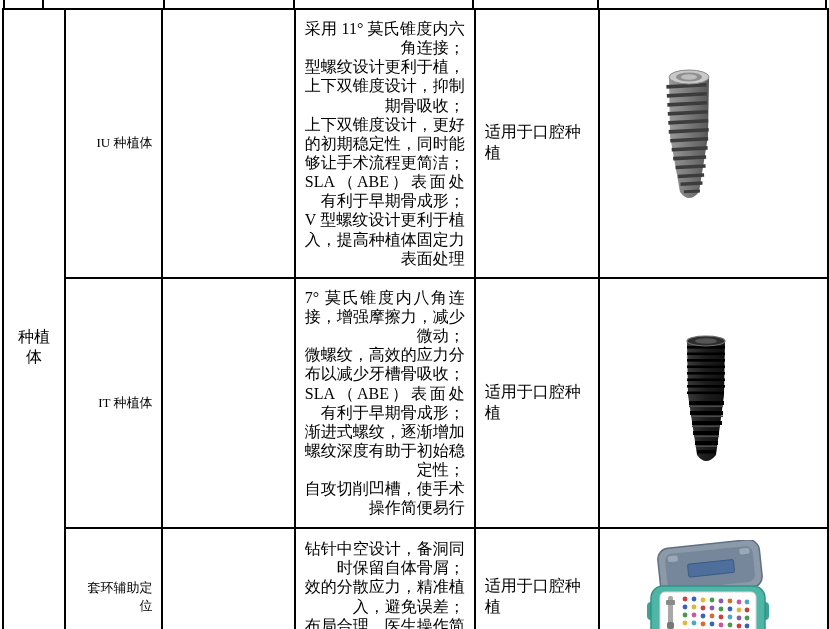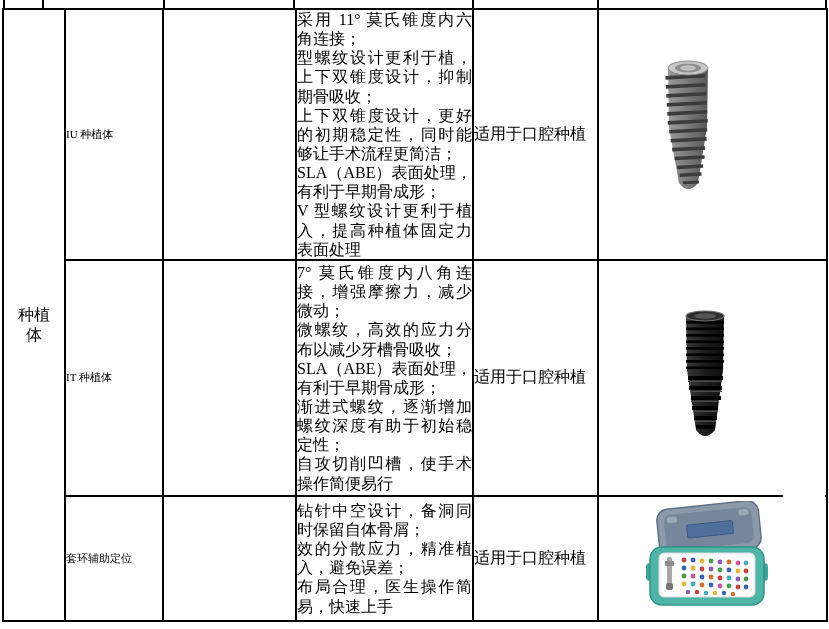--- a/index.html
+++ b/index.html
@@ -3,27 +3,27 @@
 <meta charset="utf-8">
 <style>
   html,body{margin:0;padding:0;background:#fff;}
   .page{position:relative;width:829px;height:629px;background:#fff;overflow:hidden;
         font-family:"Liberation Serif","DejaVu Serif",serif;color:#000;}
   
   .sliver{position:absolute;left:0;top:0;width:829px;height:8px;background:#fff;}
   .sliver .v{position:absolute;top:0;width:2px;height:8px;background:#000;}
   
   table.grid{position:absolute;left:2px;top:8px;border-collapse:collapse;table-layout:fixed;}
-  table.grid td{border:2px solid #000;padding:0;vertical-align:middle;overflow:hidden;}
+  table.grid td{border:2px solid #000;padding:9px;vertical-align:middle;overflow:hidden;}
   td.cat{text-align:center;font-size:16px;line-height:20px;white-space:pre-line;}
-  td.name{text-align:left;font-size:11px;}
+  td.name{text-align:right;font-size:13px;}
   td.desc{vertical-align:top;padding:3px 4px 0 5px;}
   td.app{text-align:left;font-size:16px;}
   td.img{text-align:center;}
-  .dl{font-size:16px;height:19.15px;line-height:19.15px;white-space:nowrap;text-align:left;}
+  .dl{font-size:16px;height:19.15px;line-height:19.15px;white-space:nowrap;text-align:right;}
   .dl.j{text-align:justify;text-align-last:justify;white-space:normal;height:19.15px;overflow:hidden;}
   .imgwrap{display:inline-block;position:relative;}
   .off1{left:-25px;top:-4px;}
   .off2{left:-8px;top:2px;}
   .off3{left:-5px;top:2px;}
   
   .gap{position:absolute;left:783px;top:495px;width:42px;height:5px;background:#fff;}
 </style>
 </head>
 <body>

